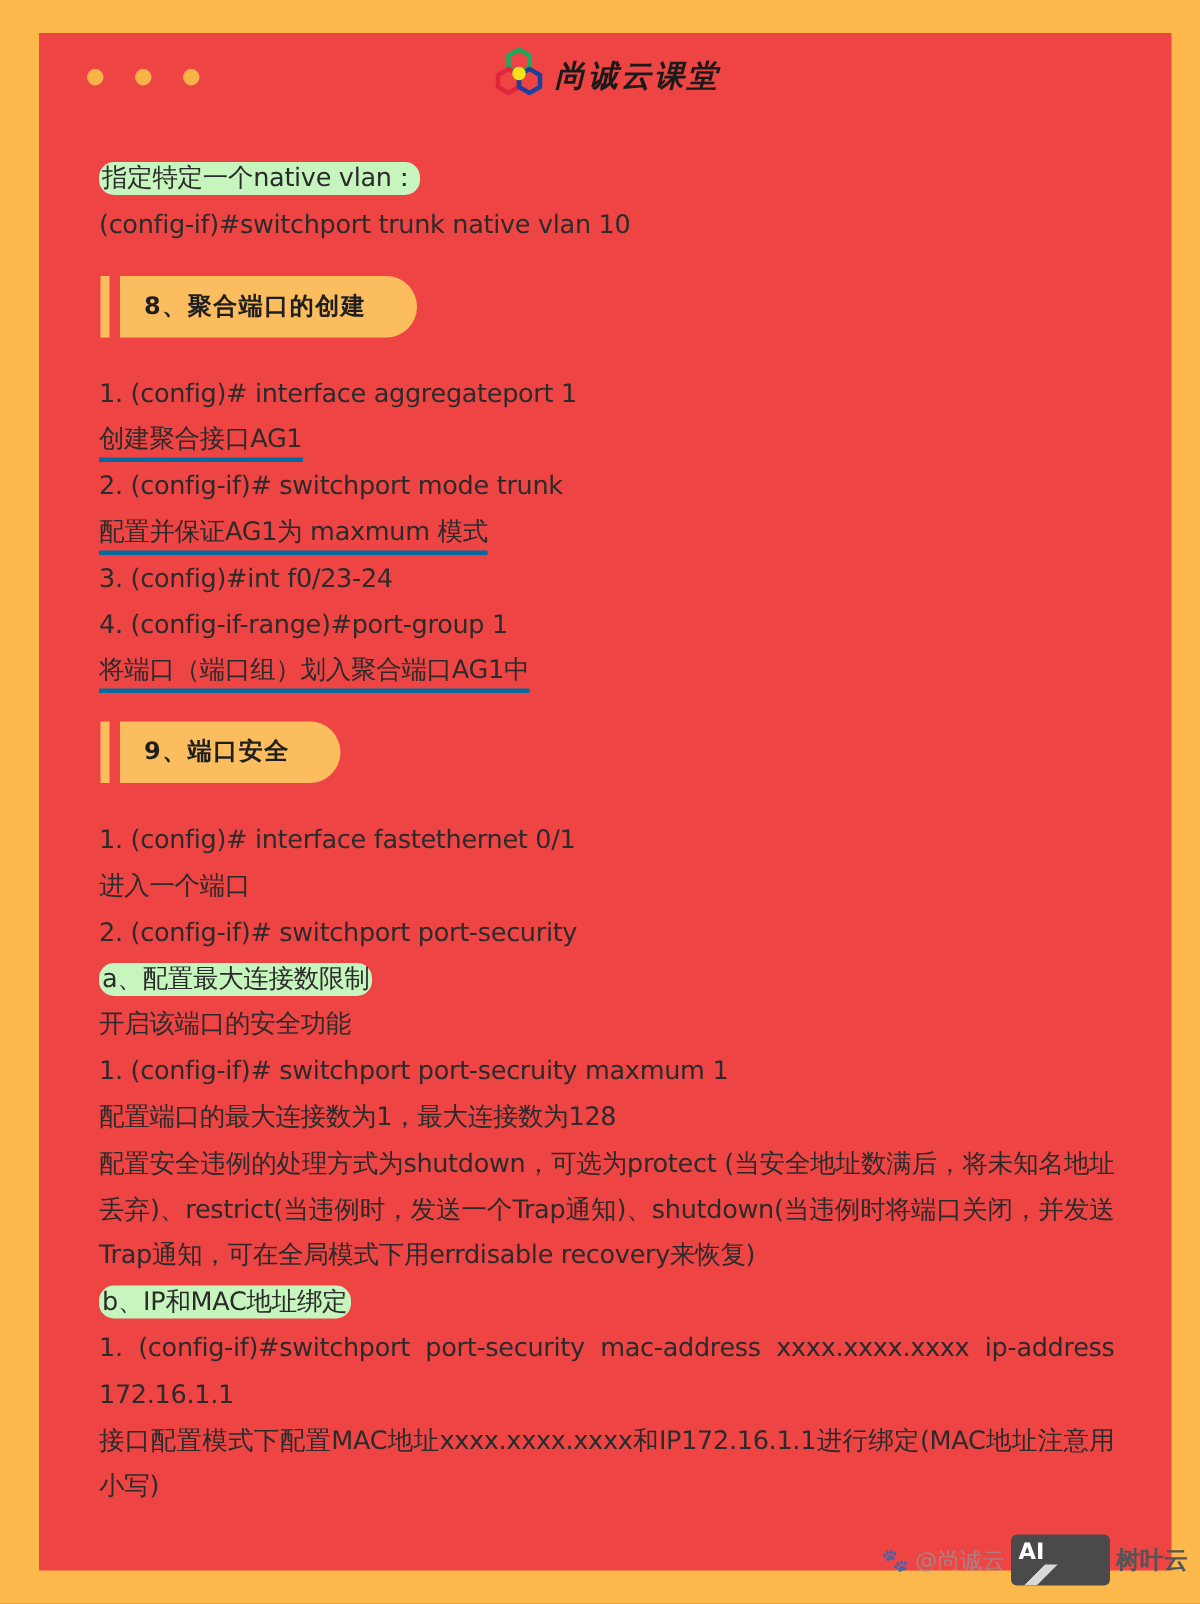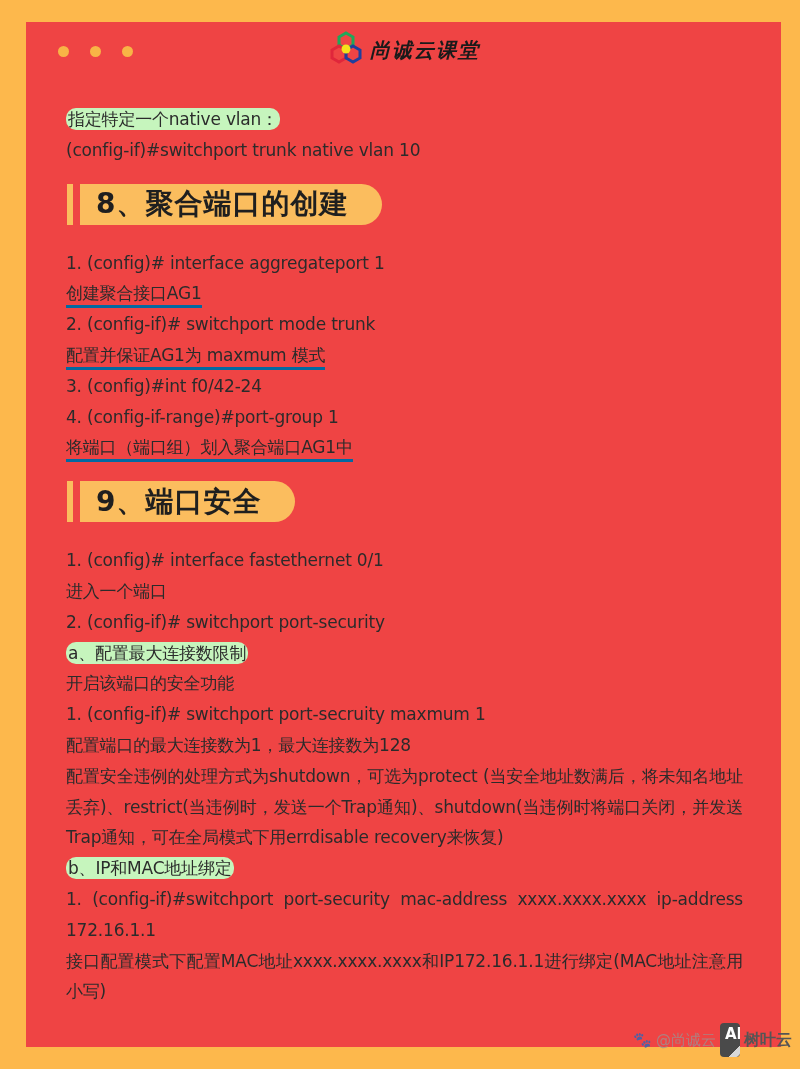--- a/index.html
+++ b/index.html
@@ -73,30 +73,30 @@
     }
     .section-pill {
       position: absolute; left: 14px; top: 0;
       height: 41px;
       padding: 0 34px 0 16px;
       background: #fbbd5e;
       border-radius: 0 21px 21px 0;
       display: flex; align-items: center;
     }
     .section-title {
-      font-size: 28px; font-weight: bold; color: #1f1f1f;
+      font-size: 16px; font-weight: bold; color: #1f1f1f;
       letter-spacing: 1px;
     }
     .watermark {
       position: absolute; right: 8px; bottom: 12px;
       display: flex; align-items: center; gap: 4px;
       font-size: 15px; color: rgba(150,150,150,0.75);
     }
     .wm-ai {
-      width: 20px; height: 34px;
+      width: 66px; height: 34px;
       background: #4a4a4a; border-radius: 4px;
       color: #fff; font-weight: bold; font-size: 15px;
       display: flex; align-items: flex-start; padding: 2px 0 0 5px;
       position: relative; overflow: hidden;
     }
     .wm-ai::after {
       content: ""; position: absolute; left: 0; bottom: 0; width: 42px; height: 14px;
       background: linear-gradient(135deg, transparent 40%, #d8d8d8 41%, #d8d8d8 55%, transparent 56%);
     }
     .wm-brand { color: #555; font-weight: bold; font-size: 16px; }
@@ -138,21 +138,21 @@
       </span>
     </div>
     <div class="line">1. (config)# interface aggregateport 1</div>
     <div class="line">
       <span class="ul-blue">创建聚合接口AG1</span>
     </div>
     <div class="line">2. (config-if)# switchport mode trunk</div>
     <div class="line">
       <span class="ul-blue">配置并保证AG1为 maxmum 模式</span>
     </div>
-    <div class="line">3. (config)#int f0/42-24</div>
+    <div class="line">3. (config)#int f0/23-24</div>
     <div class="line">4. (config-if-range)#port-group 1</div>
     <div class="line">
       <span class="ul-blue">将端口（端口组）划入聚合端口AG1中</span>
     </div>
 
     <div class="section-head">
       <span class="section-bar"></span>
       <span class="section-pill">
         <span class="section-title">9、端口安全</span>
       </span>

